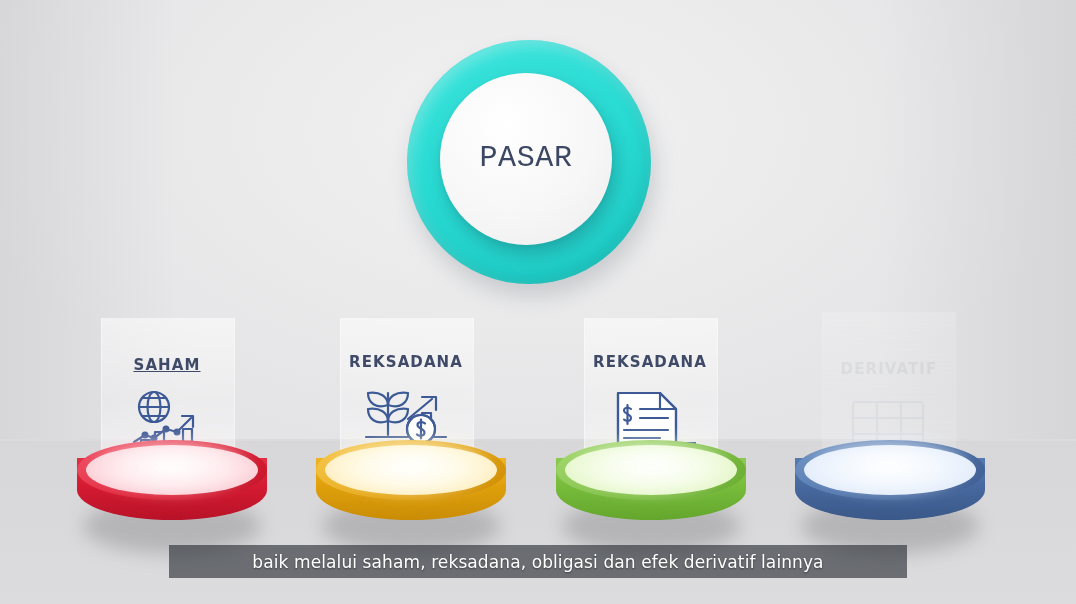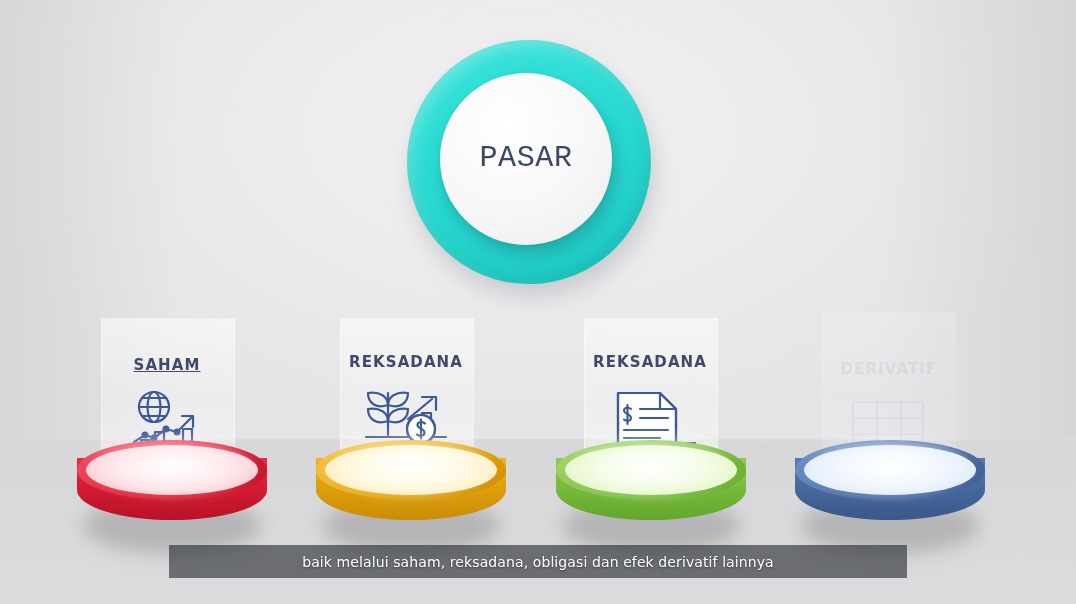--- a/index.html
+++ b/index.html
@@ -102,21 +102,21 @@
   .card-faded .panel-label{opacity:.07;}
   .card-faded .panel-icon{opacity:.06;}
 
   
   .subtitle{
     position:absolute;left:169px;top:545px;width:738px;height:33px;
     background:rgba(32,36,44,.60);
     display:flex;align-items:center;justify-content:center;
   }
   .subtitle span{
-    color:#ffffff;font-size:14px;letter-spacing:.1px;
+    color:#ffffff;font-size:17px;letter-spacing:.1px;
     font-family:"DejaVu Sans","Liberation Sans",sans-serif;
     text-shadow:0 1px 2px rgba(0,0,0,.45);
     white-space:nowrap;
   }
 </style>
 </head>
 <body>
 
 <div id="scene">
 

